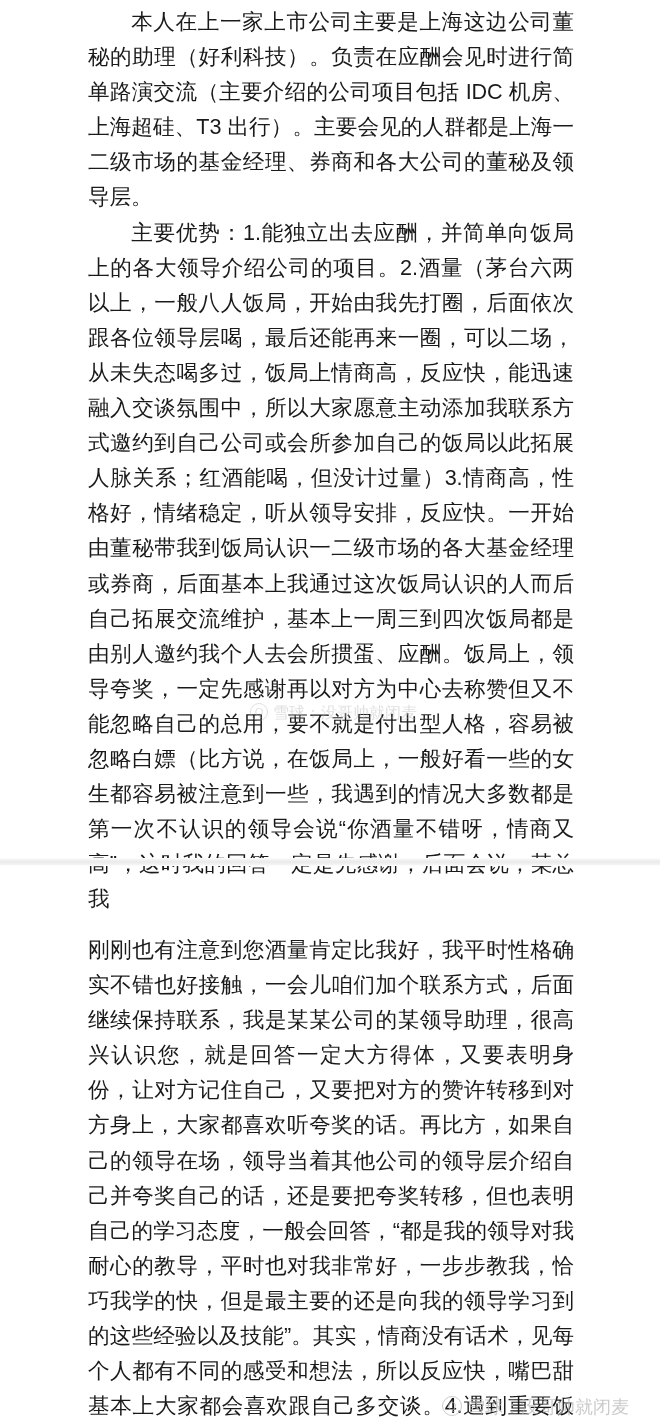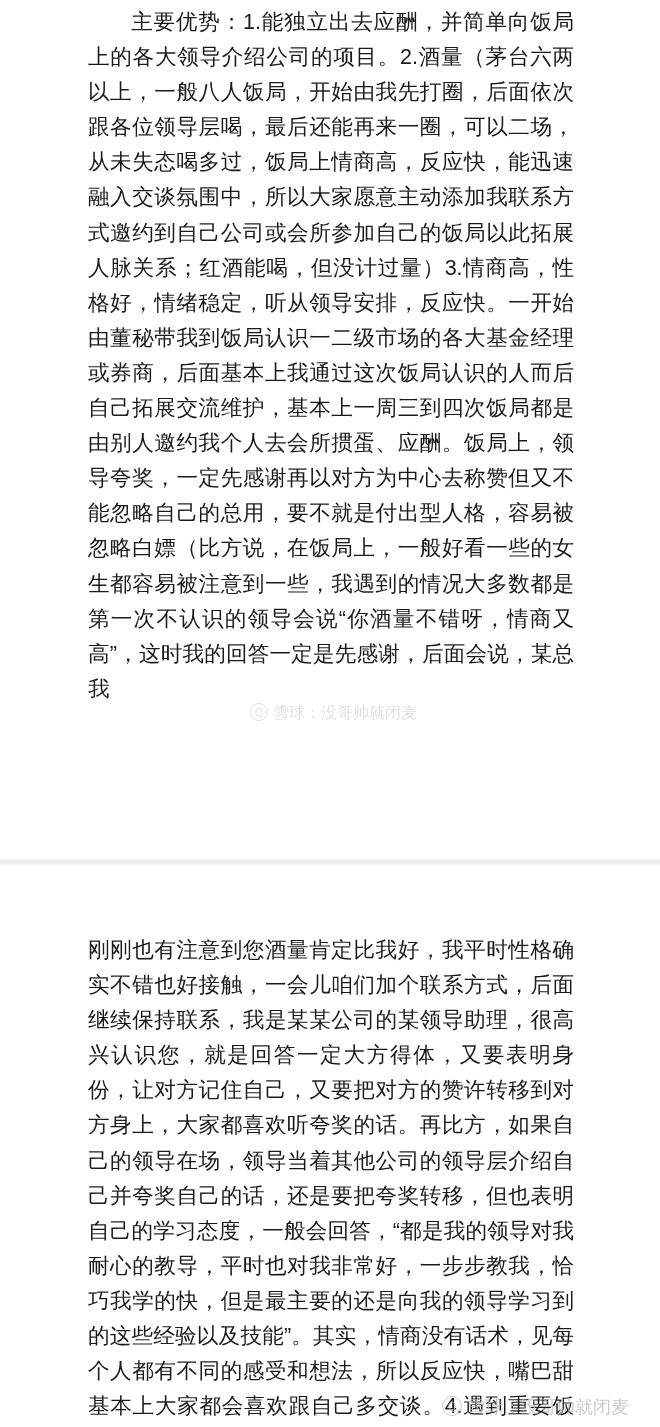--- a/index.html
+++ b/index.html
@@ -120,20 +120,21 @@
     width: 18px;
     height: 18px;
   }
 </style>
 </head>
 <body>
 
 <div class="page">
 
   <div class="block block-one">
+    <p class="para indent">本人在上一家上市公司主要是上海这边公司董秘的助理（好利科技）。负责在应酬会见时进行简单路演交流（主要介绍的公司项目包括 IDC 机房、上海超硅、T3 出行）。主要会见的人群都是上海一二级市场的基金经理、券商和各大公司的董秘及领导层。</p>
     <p class="para indent">主要优势：1.能独立出去应酬，并简单向饭局上的各大领导介绍公司的项目。2.酒量（茅台六两以上，一般八人饭局，开始由我先打圈，后面依次跟各位领导层喝，最后还能再来一圈，可以二场，从未失态喝多过，饭局上情商高，反应快，能迅速融入交谈氛围中，所以大家愿意主动添加我联系方式邀约到自己公司或会所参加自己的饭局以此拓展人脉关系；红酒能喝，但没计过量）3.情商高，性格好，情绪稳定，听从领导安排，反应快。一开始由董秘带我到饭局认识一二级市场的各大基金经理或券商，后面基本上我通过这次饭局认识的人而后自己拓展交流维护，基本上一周三到四次饭局都是由别人邀约我个人去会所掼蛋、应酬。饭局上，领导夸奖，一定先感谢再以对方为中心去称赞但又不能忽略自己的总用，要不就是付出型人格，容易被忽略白嫖（比方说，在饭局上，一般好看一些的女生都容易被注意到一些，我遇到的情况大多数都是第一次不认识的领导会说“你酒量不错呀，情商又高”，这时我的回答一定是先感谢，后面会说，某总我</p>
   </div>
 
   <div class="watermark watermark-mid">
     <span class="wm-logo"></span>
     <span>雪球：没哥帅就闭麦</span>
   </div>
 
   <div class="divider"></div>
 

